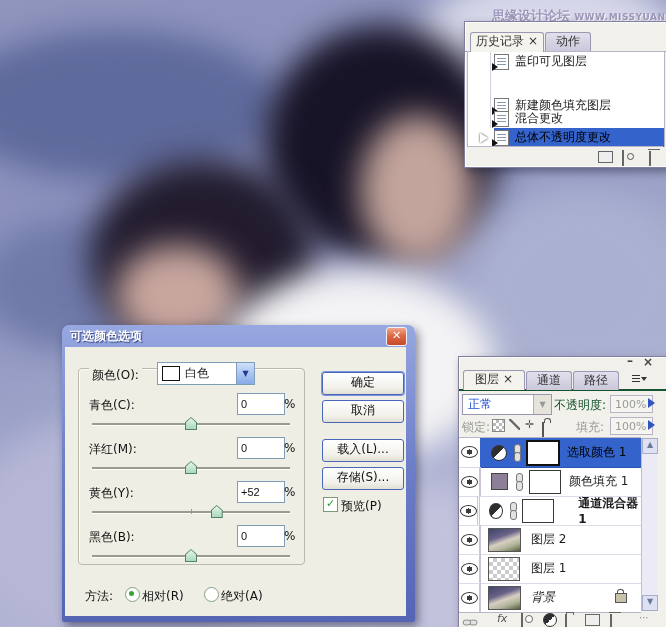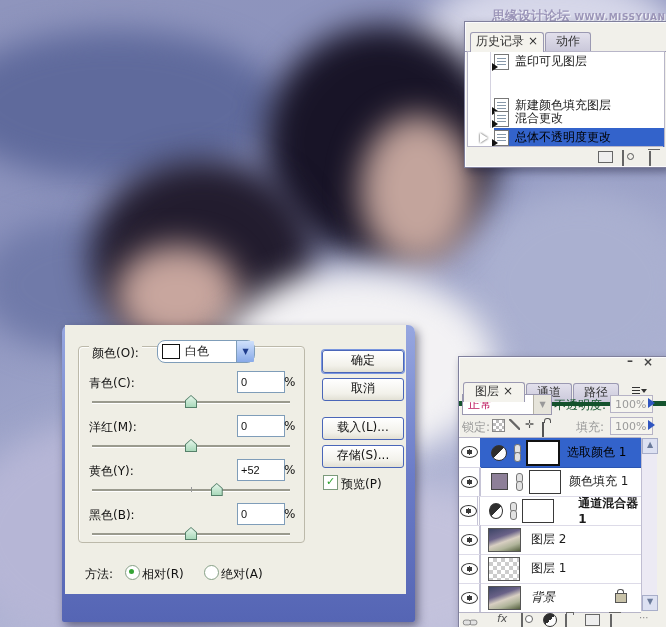--- a/index.html
+++ b/index.html
@@ -176,25 +176,29 @@
   </div>
 
   <div class="abs" style="left:2px;top:124px;width:196px;height:19px;border-top:1px solid #b8b6c8;">
     <span class="ticon box-ic" style="left:131px;top:4px;"></span>
     <span class="ticon cam-ic" style="left:155px;top:4px;"></span>
     <span class="ticon trash-ic" style="left:180px;top:4px;"></span>
   </div>
 </div>
 
 <div class="abs" id="dialog" style="z-index:5;">
+  <div id="dialog-title">
+    <span class="t">可选颜色选项</span>
+    <span id="dialog-close">✕</span>
+  </div>
   <div id="dialog-body">
     <div class="groupbox" style="left:13px;top:21px;width:225px;height:195px;"></div>
 
     <span class="dlg-label" style="left:24px;top:20px;background:#efeee5;padding:0 3px;">颜色(O):</span>
-    <div class="combo" style="left:92px;top:15px;width:96px;height:21px;border-radius:8px;">
+    <div class="combo" style="left:92px;top:15px;width:96px;height:21px;">
       <span style="width:16px;height:13px;background:#fff;border:1px solid #111;margin-left:4px;"></span>
       <span style="margin-left:5px;">白色</span>
       <span class="combo-arrow">▼</span>
     </div>
 
     <span class="dlg-label" style="left:24px;top:50px;">青色(C):</span>
     <input class="num-input" style="left: 172px; top: 46px;" value="0">
     <span class="dlg-label" style="left:219px;top:50px;">%</span>
     <div class="slider-track" style="left:27px;top:76px;width:198px;">
       <div class="slider-thumb" style="left:50%;">
@@ -243,29 +247,29 @@
     <span class="radio" style="position:absolute;left:139px;top:240px;"></span>
     <span class="dlg-label" style="left:156px;top:241px;">绝对(A)</span>
   </div>
 </div>
 
 <div class="abs panel" style="left:458px;top:356px;width:208px;height:271px;z-index:4;overflow:hidden;">
   
   <span class="abs" style="left:168px;top:-3px;color:#444;font-weight:bold;font-size:12px;">–</span>
   <span class="abs" style="left:184px;top:-2px;color:#444;font-weight:bold;font-size:12px;">×</span>
   
-  <div class="abs" style="left:0;top:24px;width:100%;height:20px;border-bottom:5px solid #14532d;">
+  <div class="abs" style="left:0;top:12px;width:100%;height:20px;border-bottom:2px solid #14532d;">
     <div class="tab active" style="left:4px;width:60px;top:1px;"><span>图层 ×</span></div>
     <div class="tab" style="left:67px;width:44px;top:2px;"><span>通道</span></div>
     <div class="tab" style="left:114px;width:44px;top:2px;"><span>路径</span></div>
     <span class="menu-ic abs" style="left:182px;top:4px;"></span>
   </div>
   
   <div class="combo" style="left:3px;top:37px;width:88px;height:19px;border-color:#9a98b0;">
-    <span style="margin-left:5px;color:#be185d;">正常</span>
+    <span style="margin-left:5px;color:#1d4ed8;">正常</span>
     <span class="combo-arrow" style="background:#e6e4da;color:#999;border-left-color:#b5b2a5;">▼</span>
   </div>
   <span class="abs" style="left:95px;top:40px;color:#14532d;">不透明度:</span>
   <div class="sunken abs" style="left:151px;top:38px;width:33px;height:16px;">
       <span>100%</span>
     </div>
   <span class="blue-play abs" style="left:189px;top:41px;"></span>
   
   <span class="abs" style="left:3px;top:62px;color:#9a9a9a;">锁定:</span>
   <span class="checker-ic abs" style="left:33px;top:62px;"></span>

